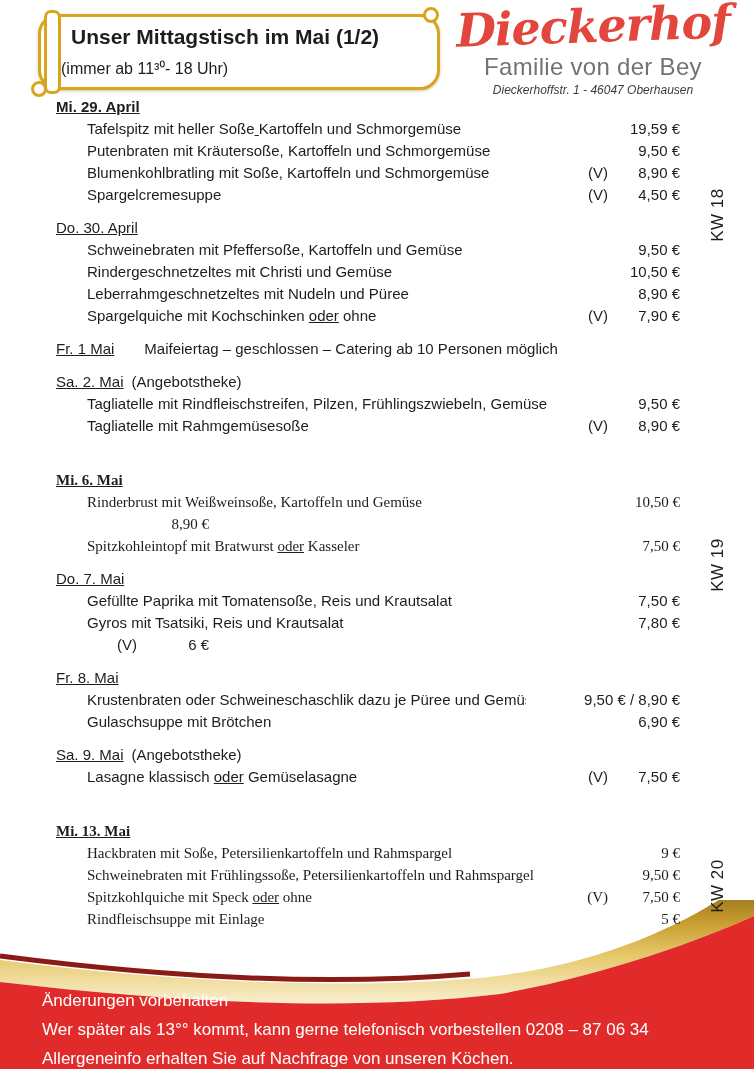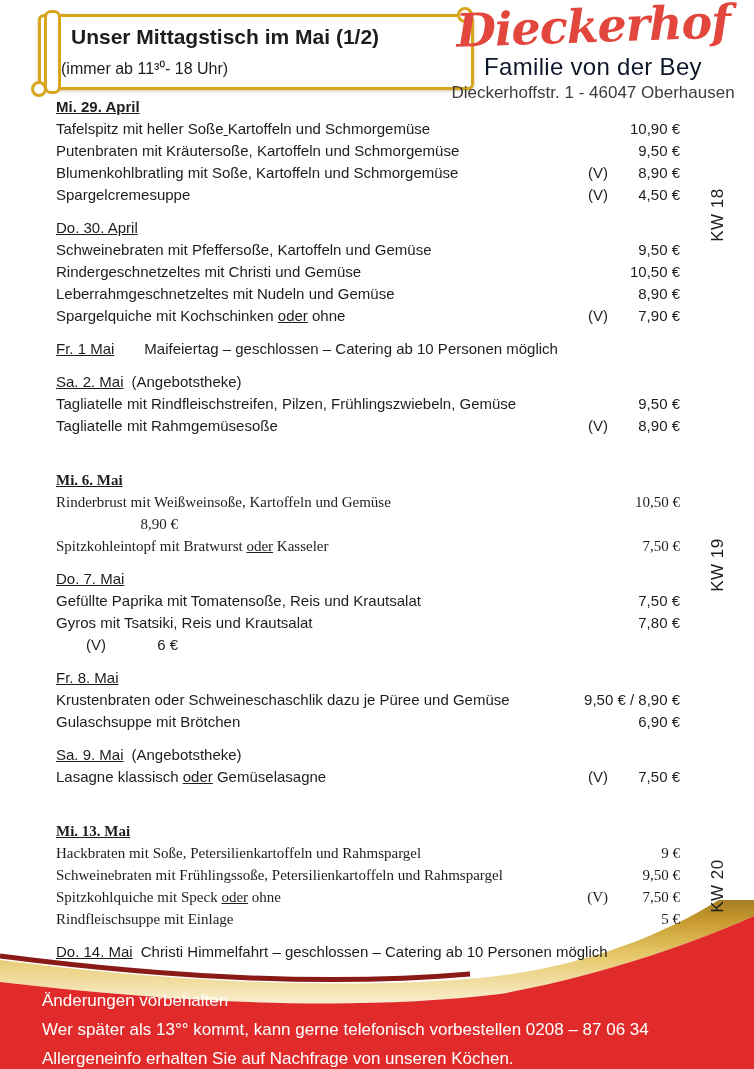--- a/index.html
+++ b/index.html
@@ -3,50 +3,50 @@
 <meta charset="utf-8">
 <style>
   html,body{margin:0;padding:0;background:#ffffff;}
   .page{
     position:relative;width:754px;height:1069px;overflow:hidden;background:#fff;
     font-family:"Liberation Sans",sans-serif;color:#1d1d1b;
   }
   
   .scroll-box{
     position:absolute;left:38px;top:14px;width:396px;height:70px;
-    border:3px solid #d8a51f;border-radius:6px;background:#fff;
-    box-shadow:0 1px 3px rgba(120,90,10,.35);z-index:4;padding-left:34px;
+    border:3px solid #d8a51f;border-radius:20px;background:#fff;
+    box-shadow:0 1px 3px rgba(120,90,10,.35);z-index:4;
   }
   .scroll-roll{
     position:absolute;left:3px;top:-7px;height:78px;width:11px;
     border:3px solid #d8a51f;border-radius:7px;background:#fff;
   }
   .curl{position:absolute;width:10px;height:10px;border:3.5px solid #d8a51f;border-radius:50%;background:#fff;}
   .curl-tr{top:-10px;right:-2px;}
   .curl-bl{bottom:-10px;left:-10px;}
   .title{position:absolute;left:30px;top:8px;font-size:21px;font-weight:bold;white-space:nowrap;}
   .subtitle{position:absolute;left:20px;top:40px;font-size:16px;}
   
   .brand{position:absolute;right:6px;top:0;width:310px;text-align:center;z-index:4;}
   .logo{
     font-family:"DejaVu Serif",serif;font-style:italic;font-weight:bold;
     font-size:46px;line-height:1.15;transform:rotate(-2deg);letter-spacing:-1px;
   }
-  .family{font-size:24px;color:#0f172a;margin-top:0;letter-spacing:.3px;}
-  .address{font-size:17px;color:#3c3c3c;margin-top:2px;}
+  .family{font-size:24px;color:#737373;margin-top:0;letter-spacing:.3px;}
+  .address{font-size:12px;color:#3c3c3c;margin-top:2px;font-style:italic;}
   
   #menu{position:absolute;left:56px;top:96px;width:624px;z-index:2;font-size:15px;line-height:22px;}
   .section{margin-top:11px;}
   .section:first-child{margin-top:0;}
   .section.gap{margin-top:32px;font-family:Liberation Serif, serif;}
   .sec-head .date{text-decoration:underline;}
   .sec-head .date.b{font-weight:bold;}
   .inote{margin-left:8px;}
   .inote.indent{margin-left:30px;}
-  .row{display:flex;}
+  .row{display:flex;margin-left:31px;}
   .dname{flex:1;white-space:nowrap;overflow:hidden;}
   .veg{width:50px;text-align:right;padding-right:8px;flex:none;}
   .price{min-width:64px;text-align:right;flex:none;white-space:nowrap;}
   
   .kw{
     position:absolute;right:-4px;width:80px;text-align:center;
     transform:rotate(-90deg);font-size:17px;color:#1d1d1b;z-index:2;letter-spacing:.5px;
   }
   #kw18{top:205px;} #kw19{top:555px;} #kw20{top:876px;}
   
@@ -85,21 +85,21 @@
     <div class="family">Familie von der Bey</div>
     <div class="address">Dieckerhoffstr. 1 - 46047 Oberhausen</div>
   </div>
 
   <main id="menu">
       <div class="section">
         <div class="sec-head"><span class="date b">Mi. 29. April</span></div>
         <div class="row">
           <span class="dname">Tafelspitz mit heller Soße<u> </u>Kartoffeln und Schmorgemüse</span>
           <span class="veg"></span>
-          <span class="price">10,90 €</span>
+          <span class="price">19,59 €</span>
         </div>
         <div class="row">
           <span class="dname">Putenbraten mit Kräutersoße, Kartoffeln und Schmorgemüse</span>
           <span class="veg"></span>
           <span class="price">9,50 €</span>
         </div>
         <div class="row">
           <span class="dname">Blumenkohlbratling mit Soße, Kartoffeln und Schmorgemüse</span>
           <span class="veg">(V)</span>
           <span class="price">8,90 €</span>
@@ -116,21 +116,21 @@
           <span class="dname">Schweinebraten mit Pfeffersoße, Kartoffeln und Gemüse</span>
           <span class="veg"></span>
           <span class="price">9,50 €</span>
         </div>
         <div class="row">
           <span class="dname">Rindergeschnetzeltes mit Christi und Gemüse</span>
           <span class="veg"></span>
           <span class="price">10,50 €</span>
         </div>
         <div class="row">
-          <span class="dname">Leberrahmgeschnetzeltes mit Nudeln und Gemüse</span>
+          <span class="dname">Leberrahmgeschnetzeltes mit Nudeln und Püree</span>
           <span class="veg"></span>
           <span class="price">8,90 €</span>
         </div>
         <div class="row">
           <span class="dname">Spargelquiche mit Kochschinken <u>oder</u> ohne</span>
           <span class="veg">(V)</span>
           <span class="price">7,90 €</span>
         </div>
       </div>
       <div class="section">
@@ -219,23 +219,20 @@
         <div class="row">
           <span class="dname">Spitzkohlquiche mit Speck <u>oder</u> ohne</span>
           <span class="veg">(V)</span>
           <span class="price">7,50 €</span>
         </div>
         <div class="row">
           <span class="dname">Rindfleischsuppe mit Einlage</span>
           <span class="veg"></span>
           <span class="price">5 €</span>
         </div>
-      </div>
-      <div class="section">
-        <div class="sec-head"><span class="date">Do. 14. Mai</span><span class="inote">Christi Himmelfahrt – geschlossen – Catering ab 10 Personen möglich</span></div>
       </div>
     </main>
 
   <div class="kw" id="kw18">KW 18</div>
   <div class="kw" id="kw19">KW 19</div>
   <div class="kw" id="kw20">KW 20</div>
 
   <footer class="f-lines">
     <div>Änderungen vorbehalten</div>
     <div>Wer später als 13°° kommt, kann gerne telefonisch vorbestellen 0208 – 87 06 34</div>

